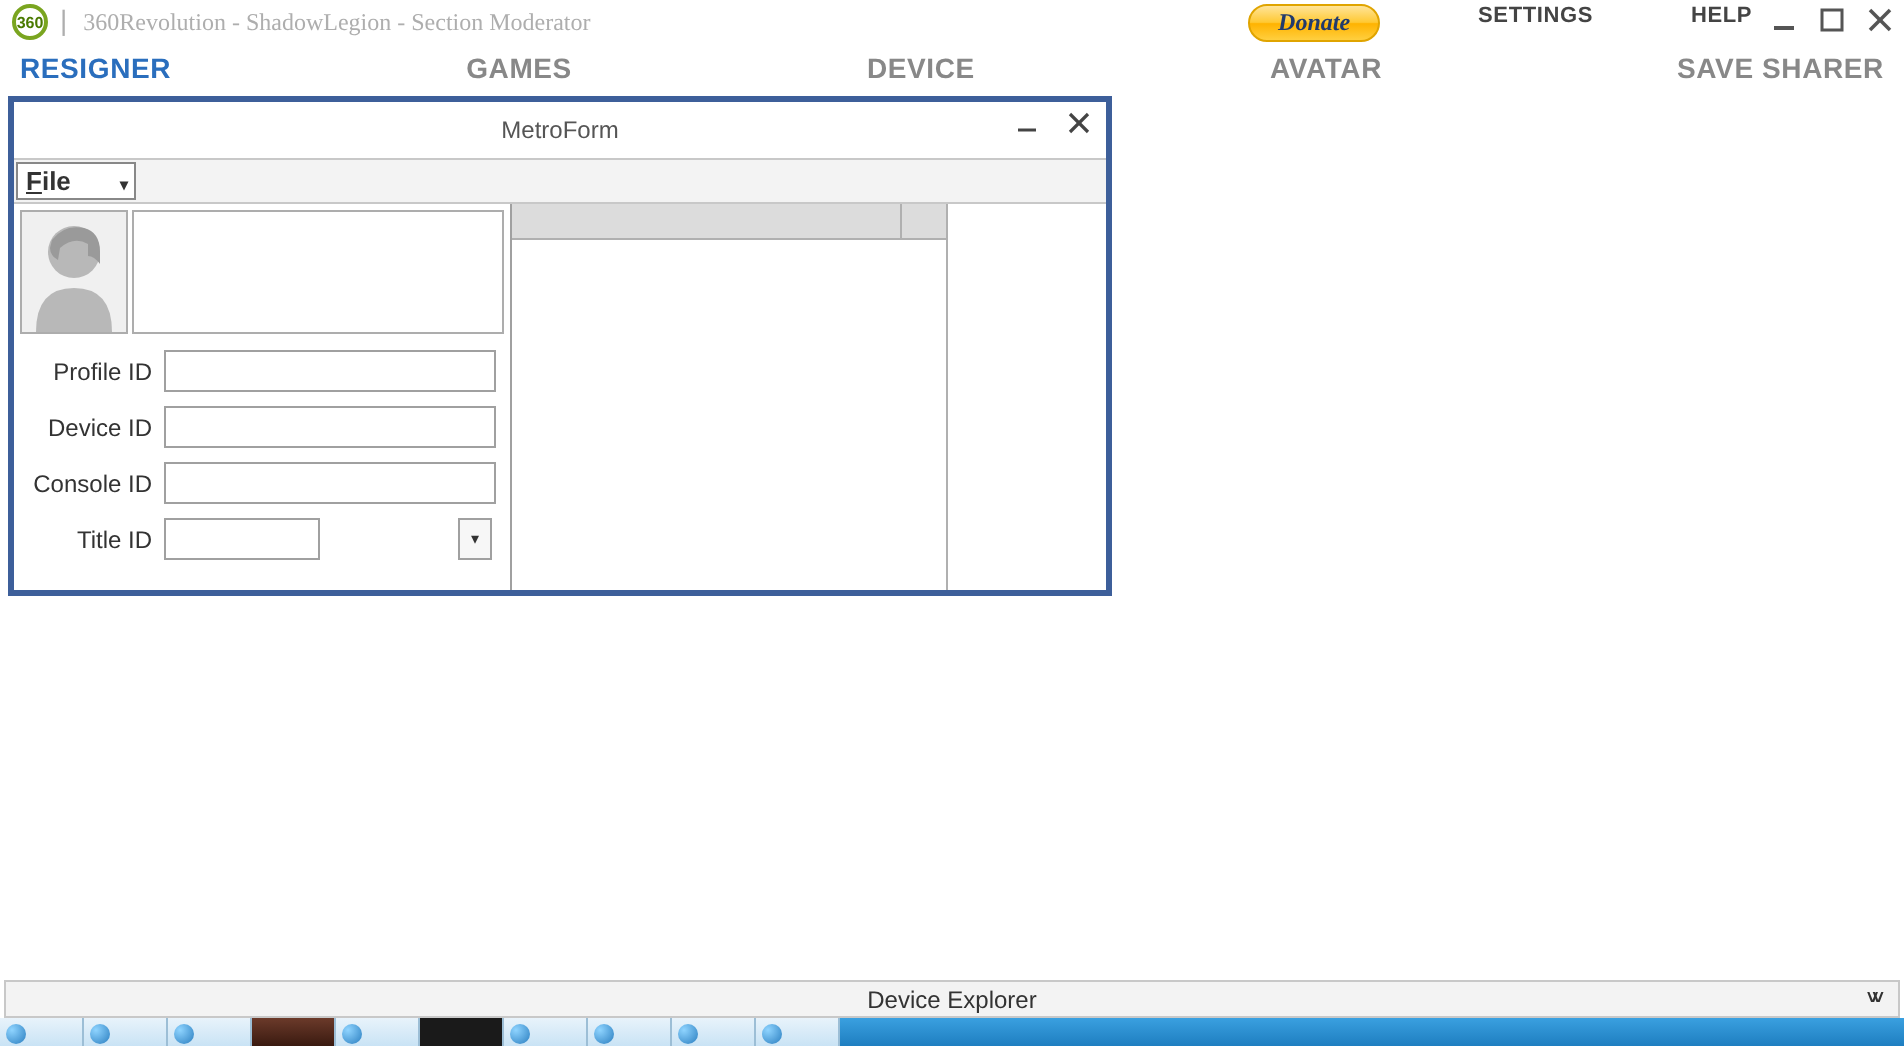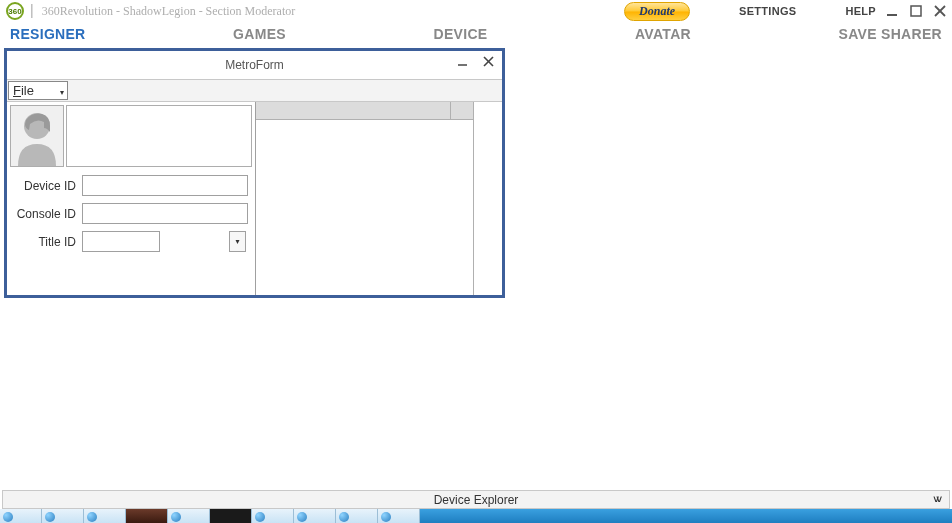--- a/index.html
+++ b/index.html
@@ -3,39 +3,39 @@
 <meta charset="utf-8">
 <style>
   * { box-sizing: border-box; margin: 0; padding: 0; font-family: "Segoe UI", Tahoma, sans-serif; }
   body { width: 952px; height: 523px; background: #fff; position: relative; overflow: hidden; font-size: 12px; color: #333; }
 
   
   .titlebar { display: flex; align-items: center; height: 22px; padding: 0 4px 0 6px; }
   .titlebar .logo { width: 18px; height: 18px; border-radius: 50%; border: 2px solid #7aa520; display: flex; align-items: center; justify-content: center; font-size: 8px; font-weight: bold; color: #4a7a00; margin-right: 6px; background:#fff; }
   .titlebar .divider { color: #aeaeae; margin-right: 8px; font-size: 14px; position: relative; top:-1px;}
   .titlebar .title { color: #aeaeae; font-size: 12px; flex: 1; font-family: Liberation Serif, serif; }
-  .titlebar .right { display: flex; align-items: center; gap: 8px; }
+  .titlebar .right { display: flex; gap: 8px; }
   .donate { background: linear-gradient(to bottom, #ffe499, #ffc933 48%, #ffb300 52%, #ffcf3f); border: 1px solid #e0a400; border-radius: 10px; padding: 1px 14px; font-weight: bold; font-style: italic; font-family: Georgia, serif; color: #223a6d; font-size: 12px; cursor: pointer; }
   .tb-link { font-size: 11px; font-weight: bold; color: #444; cursor: pointer; letter-spacing:0.3px;margin-left:41px; }
   .win-btn { width: 16px; height: 16px; display: flex; align-items: center; justify-content: center; cursor: pointer; color:#555;}
   .win-btn svg { display:block; }
 
   
   .main-tabs { display: flex; gap: 24px; padding: 4px 10px 6px 10px; font-size: 14px; font-weight: 600; color: #888; justify-content: space-between; }
   .main-tabs .tab { cursor: pointer; letter-spacing: 0.3px; }
   .main-tabs .tab.active { color: #2a6ebd; }
 
   
-  .metroform { position: absolute; left: 4px; top: 48px; width: 501px; height: 250px; border: 3px solid #3d5f9a; background: #fff; display: flex; flex-direction: column; }
+  .metroform { position: absolute; left: 4px; top: 48px; width: 552px; height: 250px; border: 3px solid #3d5f9a; background: #fff; display: flex; flex-direction: column; }
   .mf-titlebar { height: 28px; display: flex; align-items: center; justify-content: center; position: relative; }
   .mf-title { font-size: 12px; color: #555; }
   .mf-controls { position: absolute; right: 4px; top: 2px; display: flex; gap: 8px; }
   .mf-controls .mf-btn { width: 18px; height: 18px; display:flex; align-items:center; justify-content:center; cursor:pointer; color:#444;}
   .mf-menubar { height: 23px; background: #f3f3f3; border-top: 1px solid #c8c8c8; border-bottom: 1px solid #c8c8c8; display: flex; }
-  .mf-file { width: 60px; background: #fff; border: 1px solid #888; margin: 1px 0 1px 1px; display: flex; align-items: center; padding: 0 4px; cursor: pointer; position:relative; }
+  .mf-file { width: 60px; background: #fff; border: 1px solid #888; margin: 1px 0 1px 1px; display: flex; align-items: center; padding: 0 4px; cursor: pointer; position:relative;font-weight:bold; }
   .mf-file-label { font-size:13px; }
   .mf-file-label .u { text-decoration: underline; }
   .mf-file .arrow { position:absolute; right:3px; top:6px; font-size:8px; }
   .mf-body { flex:1; display:flex; }
   .mf-left { width: 248px; border-right:0; padding:3px 3px 3px 3px; }
   .avatar-row { display:flex; gap:2px; margin-bottom:8px;}
   .avatar-box { width:54px; height:62px; border:1px solid #adadad; background:#f0f0f0; display:flex; align-items:flex-end; justify-content:center; overflow:hidden;}
   .avatar-box svg { width: 50px; height: 58px; }
   .name-box { flex:1; height:62px; border:1px solid #adadad; background:#fff; }
   .field-row { display:flex; align-items:center; margin-bottom:7px; }
@@ -131,20 +131,24 @@
         <div class="avatar-box">
           <svg viewBox="0 0 50 58">
             <circle cx="25" cy="18" r="13" fill="#b8b8b8"></circle>
             <path d="M 6 58 Q 6 36 25 36 Q 44 36 44 58 Z" fill="#b8b8b8"></path>
             <path d="M 14 12 Q 20 4 30 6 Q 38 8 38 18 L 38 24 Q 35 20 32 20 L 32 14 Q 25 10 18 16 L 17 22 Q 13 20 13 16 Z" fill="#9a9a9a"></path>
           </svg>
         </div>
         <div class="name-box"></div>
       </div>
       <div class="field-row">
+        <label>Profile ID</label>
+        <input class="wide" type="text" value="" style="">
+      </div>
+      <div class="field-row">
         <label>Device ID</label>
         <input class="wide" type="text" value="" style="">
       </div>
       <div class="field-row">
         <label>Console ID</label>
         <input class="wide" type="text" value="" style="">
       </div>
       <div class="field-row">
         <label>Title ID</label>
         <input class="short" type="text" value="" style="">

